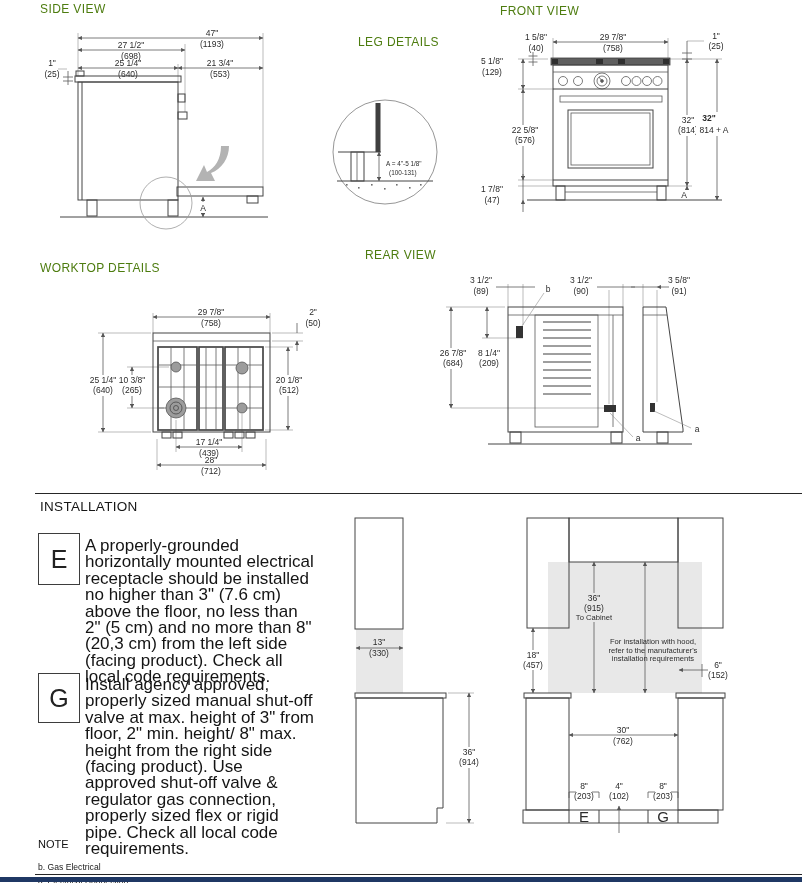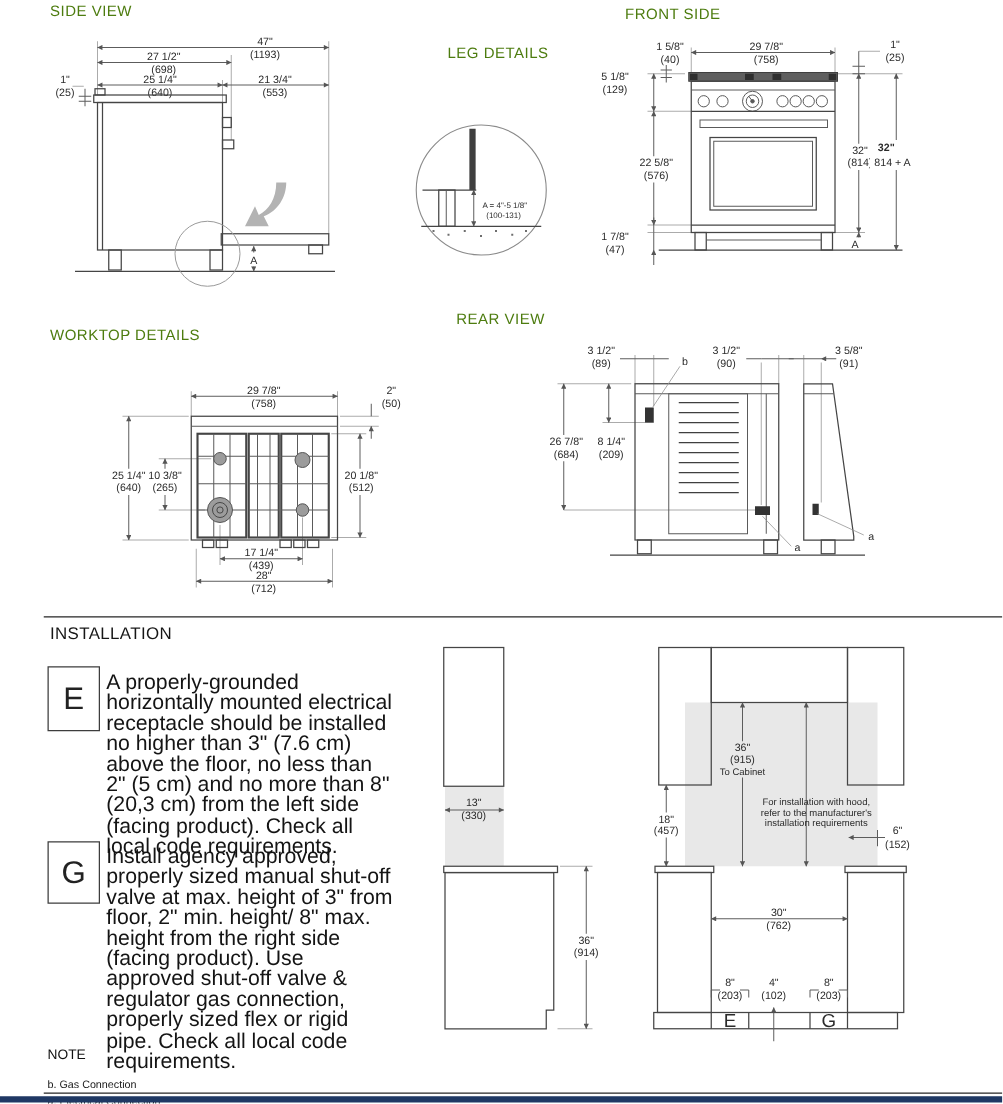--- a/index.html
+++ b/index.html
@@ -316,37 +316,37 @@
     <text x="619" y="789">4"</text>
     <text x="619" y="799">(102)</text>
     <path class="dim" d="M619,833V806" marker-end="url(#ar)"></path>
     <text x="663" y="789">8"</text>
     <text x="663" y="799">(203)</text>
     <path class="dim" d="M648,798V792H655 M671,792H678V798"></path>
   </g>
 </svg>
 
 <div class="sec-title" style="left:40px;top:2px;">SIDE VIEW</div>
-<div class="sec-title" style="left:500px;top:4px;">FRONT SIDE</div>
+<div class="sec-title" style="left:500px;top:4px;">FRONT VIEW</div>
 <div class="sec-title" style="left:358px;top:35px;">LEG DETAILS</div>
 <div class="sec-title" style="left:40px;top:261px;">WORKTOP DETAILS</div>
 <div class="sec-title" style="left:365px;top:248px;">REAR VIEW</div>
 
 <div class="hrline" style="top:493px;"></div>
 <div id="installation-heading">INSTALLATION</div>
 
 <div class="notebox" style="top:533px;height:50px;">
   <span>E</span>
 </div>
 <div class="para" style="top:538px;width:230px;">A properly-grounded horizontally mounted electrical receptacle should be installed no higher than 3" (7.6 cm) above the floor, no less than 2" (5 cm) and no more than 8" (20,3 cm) from the left side (facing product). Check all local code requirements.</div>
 
 <div class="notebox" style="top:673px;height:48px;">
   <span>G</span>
 </div>
 <div class="para" style="top:677px;width:232px;">Install agency approved, properly sized manual shut-off valve at max. height of 3" from floor, 2" min. height/ 8" max. height from the right side (facing product). Use approved shut-off valve &amp; regulator gas connection, properly sized flex or rigid pipe. Check all local code requirements.</div>
 
 <div id="note-head">NOTE</div>
 <div class="note-item" style="top:851px;margin-top:25px;">a. Electrical Connection</div>
-<div class="note-item" style="top:862px;">b. Gas Connection</div>
+<div class="note-item" style="top:862px;">b. Gas Electrical</div>
 <div class="hrline" style="top:874px;border-top-width:1px;"></div>
 <div id="bluebar"></div>
 
 </div>
 
 </body></html>

